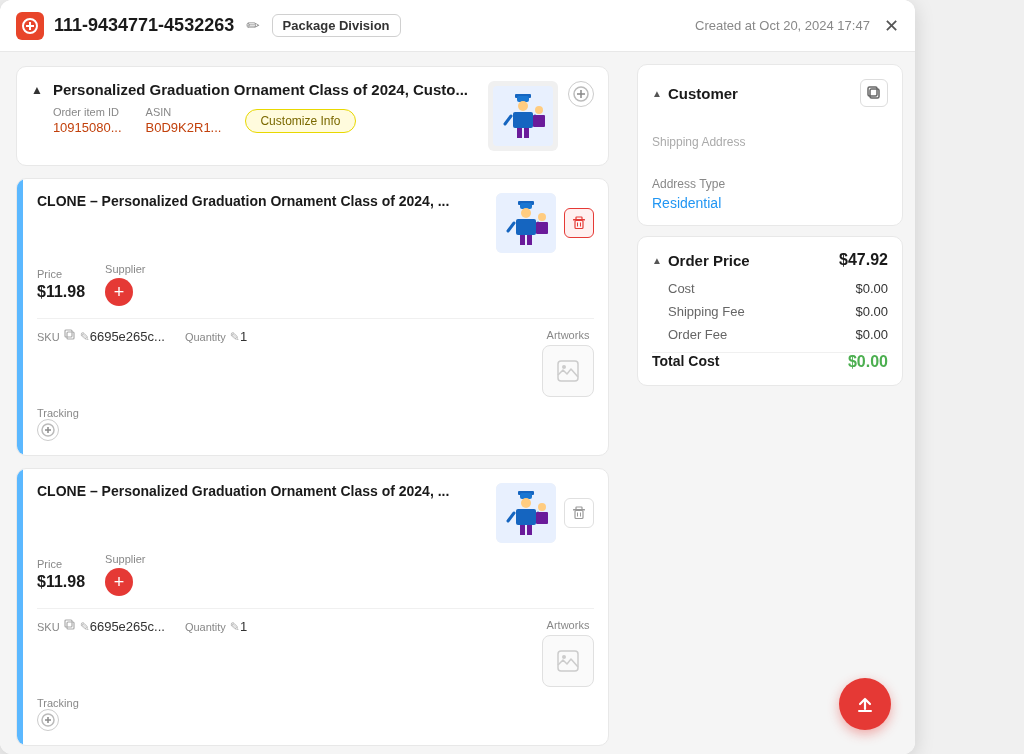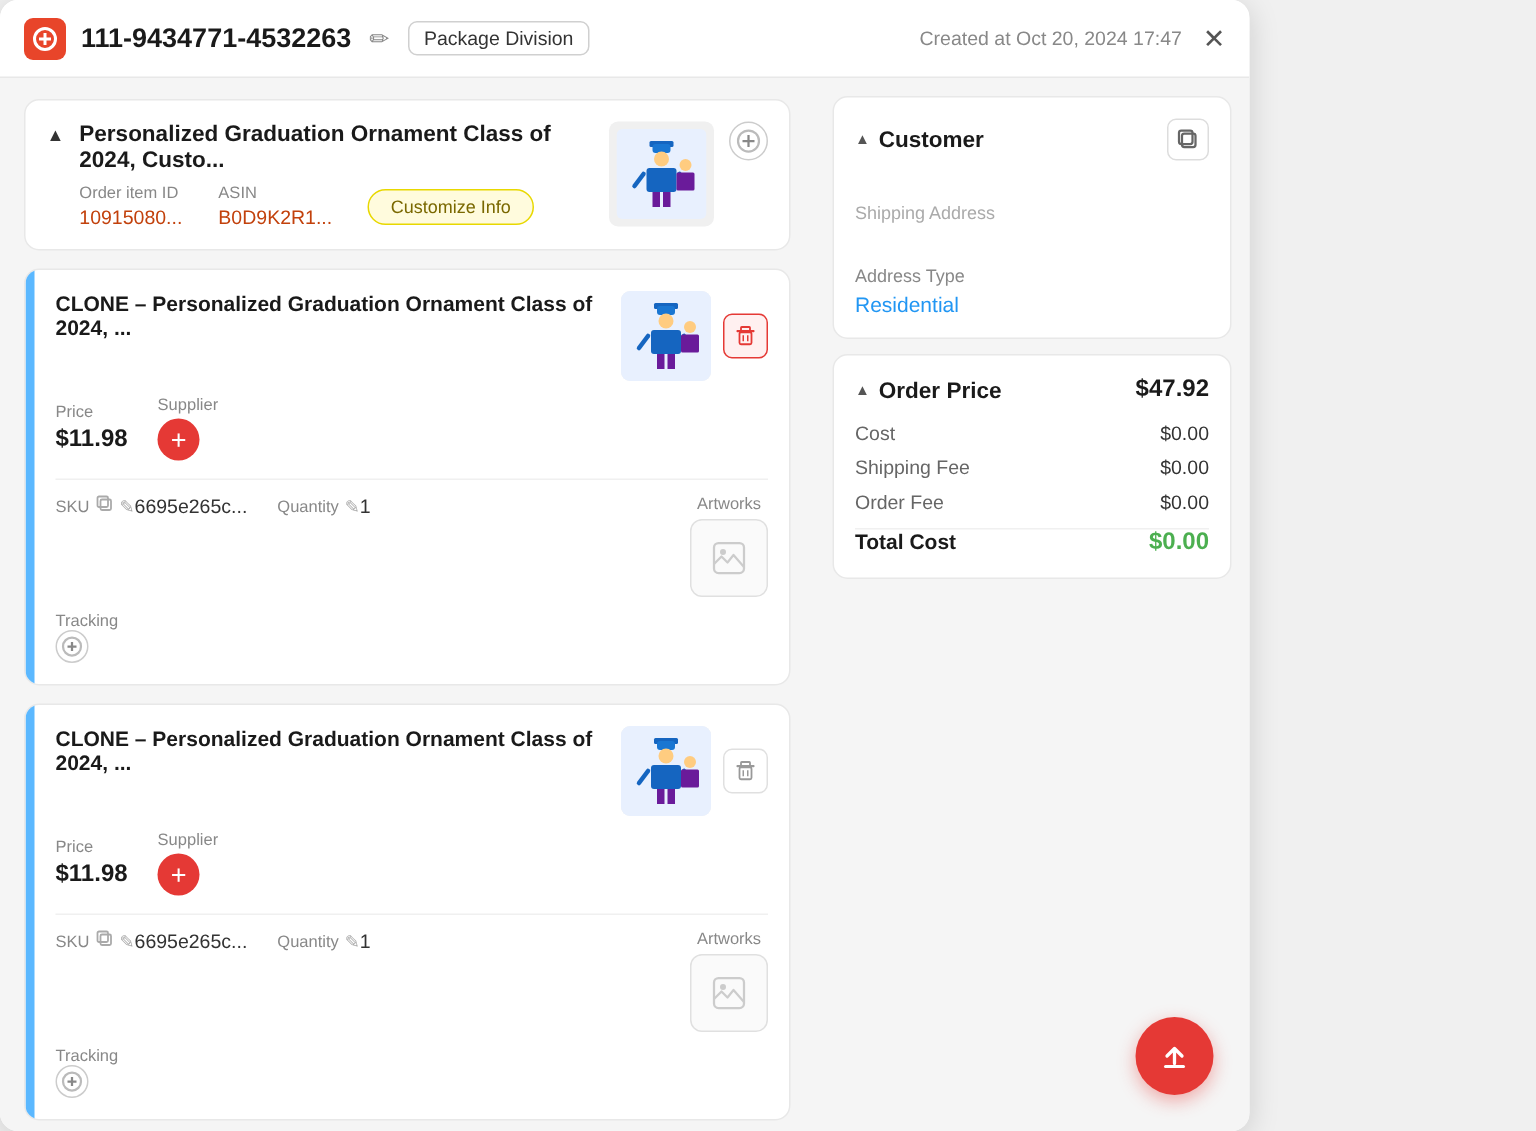--- a/index.html
+++ b/index.html
@@ -1,19 +1,19 @@
 <!DOCTYPE html>
 <html><head>
   <meta charset="utf-8">
   <style>
     * { box-sizing: border-box; margin: 0; padding: 0; }
     body { font-family: -apple-system, BlinkMacSystemFont, 'Segoe UI', sans-serif; background: #f0f0f0; width: 1024px; height: 754px; overflow: hidden; }
 
     .app-window {
-      width: 833px;
+      width: 915px;
       height: 754px;
       background: #fff;
       border-radius: 12px;
       display: flex;
       flex-direction: column;
       box-shadow: 0 4px 20px rgba(0,0,0,0.15);
       overflow: hidden;
     }
 
     
@@ -56,20 +56,21 @@
       padding: 2px;
     }
     .tag-badge {
       background: #fff;
       border: 1px solid #d0d0d0;
       border-radius: 6px;
       padding: 3px 10px;
       font-size: 13px;
       color: #333;
       cursor: pointer;
+      font-weight: bold;
     }
     .header-right {
       display: flex;
       align-items: center;
       gap: 14px;
       color: #888;
       font-size: 13px;
     }
     .close-btn {
       cursor: pointer;
@@ -413,20 +414,21 @@
       color: #1a1a1a;
     }
     .price-row {
       display: flex;
       justify-content: space-between;
       margin-bottom: 8px;
       font-size: 13px;
     }
     .price-row-label {
       color: #666;
+      margin-left: 16px;
     }
     .price-row-value {
       color: #333;
       font-weight: 500;
     }
     .total-row {
       display: flex;
       justify-content: space-between;
       margin-top: 10px;
       border-top: 1px solid #f0f0f0;

